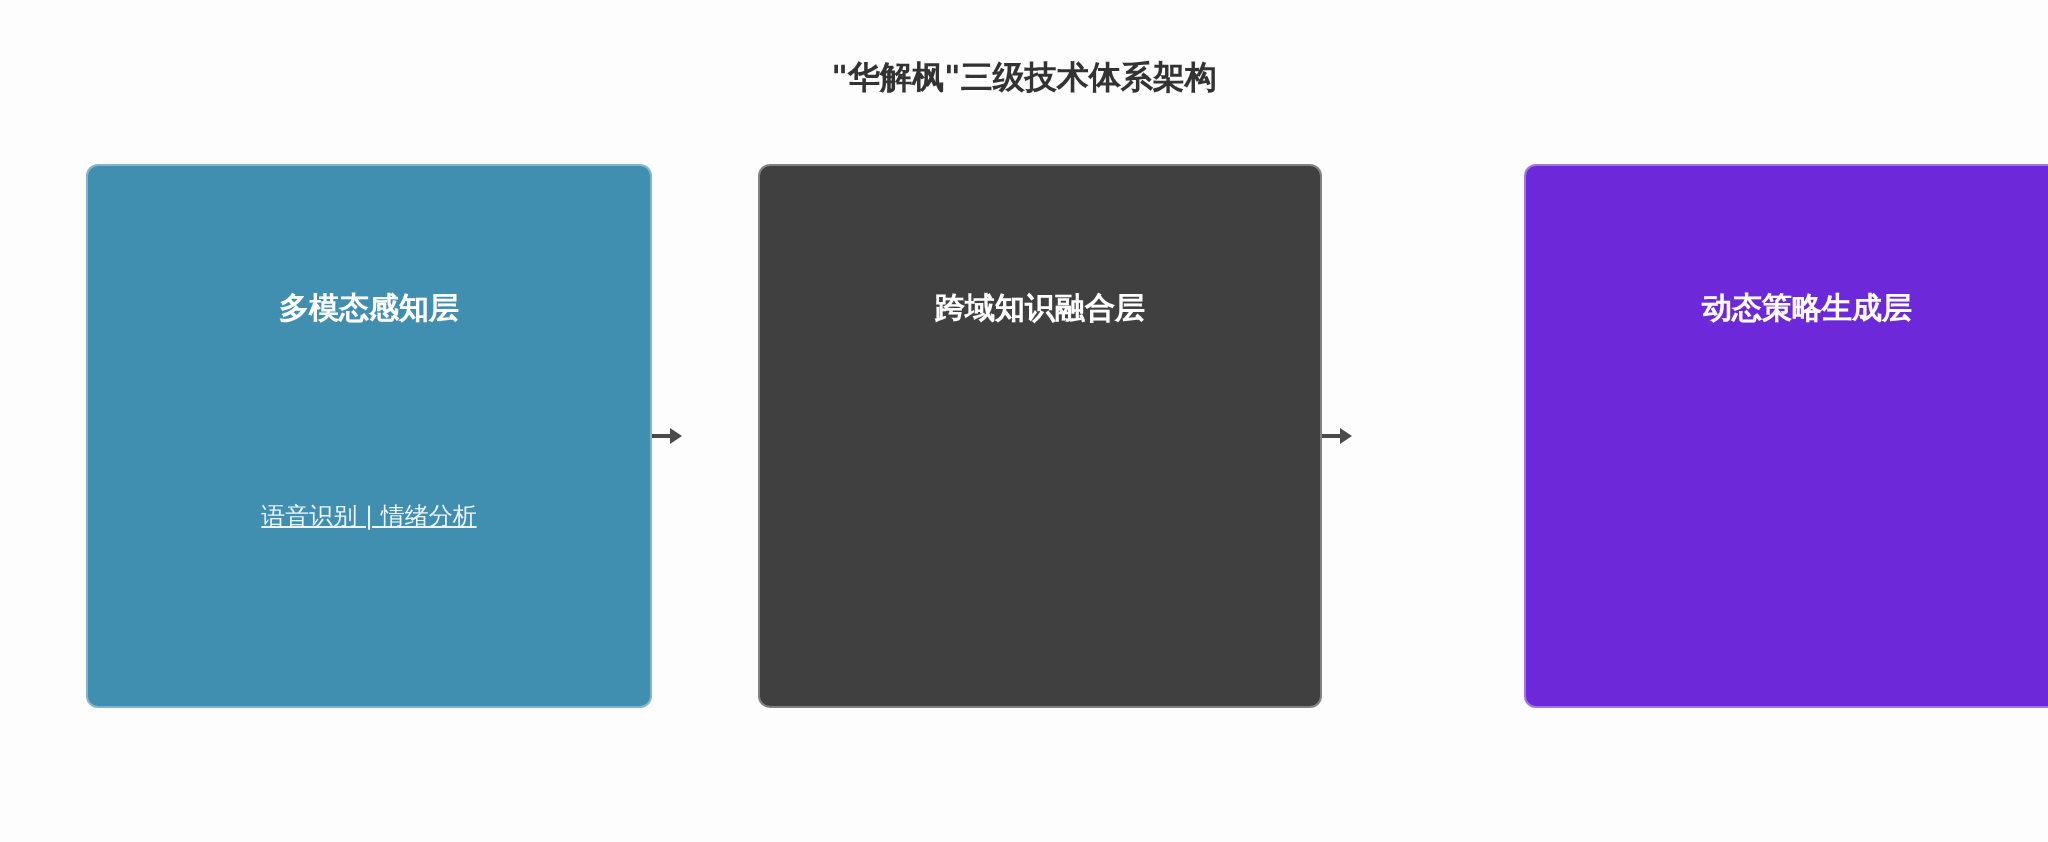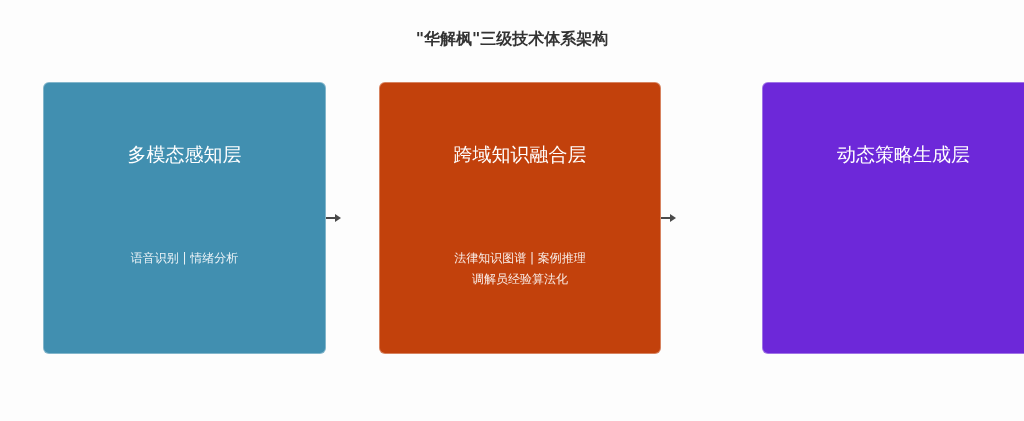--- a/index.html
+++ b/index.html
@@ -31,40 +31,41 @@
       position: absolute;
       top: 82px;
       height: 272px;
       border-radius: 6px;
       box-sizing: border-box;
       border: 1px solid rgba(255,255,255,0.35);
       color: #ffffff;
       text-align: center;
     }
     .box-1 { left: 43px; width: 283px; background: #418fb0; }
-    .box-2 { left: 379px; width: 282px; background: #c2410c; }
+    .box-2 { left: 379px; width: 282px; background: #404040; }
     .box-3 { left: 714px; width: 283px; background: #6d28d9; margin-left: 48px; }
     .box-title {
       position: absolute;
       left: 0;
       right: 0;
       top: 61px;
-      font-size: 19px;
-      font-weight: normal;
+      font-size: 15px;
+      font-weight: bold;
       line-height: 20px;
       color: #ffffff;
     }
     .box-lines {
       position: absolute;
       left: 0;
       right: 0;
       top: 165px;
       font-size: 12px;
       line-height: 21px;
       color: rgba(255,255,255,0.9);
+      text-decoration: underline;
     }
     .box-line { display: block; }
     .arrow {
       position: absolute;
       top: 213px;
       width: 16px;
       height: 10px;
     }
     .arrow-1 { left: 326px; }
     .arrow-2 { left: 661px; }
@@ -83,24 +84,20 @@
     </div>
   </div>
 
   <svg class="arrow arrow-1" viewBox="0 0 16 10">
     <line x1="0" y1="5" x2="10" y2="5" stroke="#4a4a4a" stroke-width="2"></line>
     <polygon points="9,1 15,5 9,9" fill="#4a4a4a"></polygon>
   </svg>
 
   <div class="box box-2">
     <div class="box-title">跨域知识融合层</div>
-    <div class="box-lines">
-      <span class="box-line">法律知识图谱 | 案例推理</span>
-      <span class="box-line">调解员经验算法化</span>
-    </div>
   </div>
 
   <svg class="arrow arrow-2" viewBox="0 0 16 10">
     <line x1="0" y1="5" x2="10" y2="5" stroke="#4a4a4a" stroke-width="2"></line>
     <polygon points="9,1 15,5 9,9" fill="#4a4a4a"></polygon>
   </svg>
 
   <div class="box box-3">
     <div class="box-title">动态策略生成层</div>
     <div class="box-lines">

